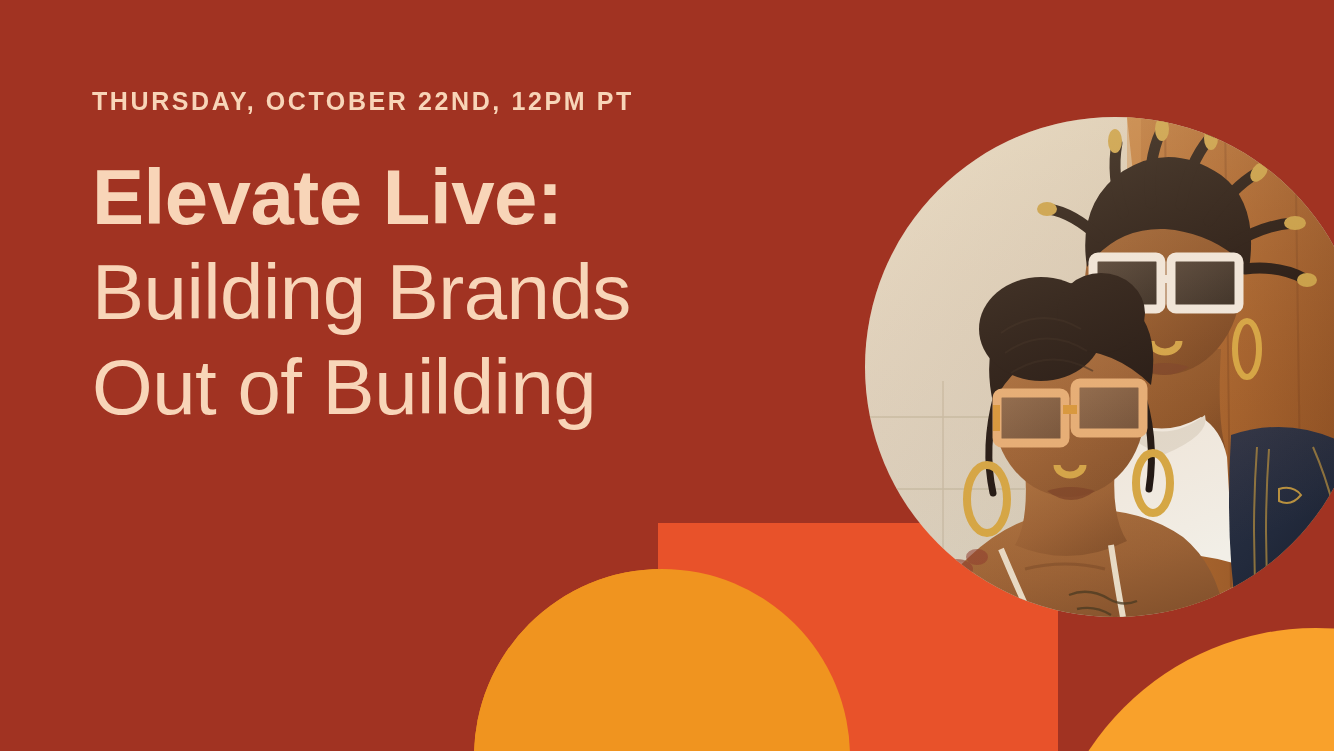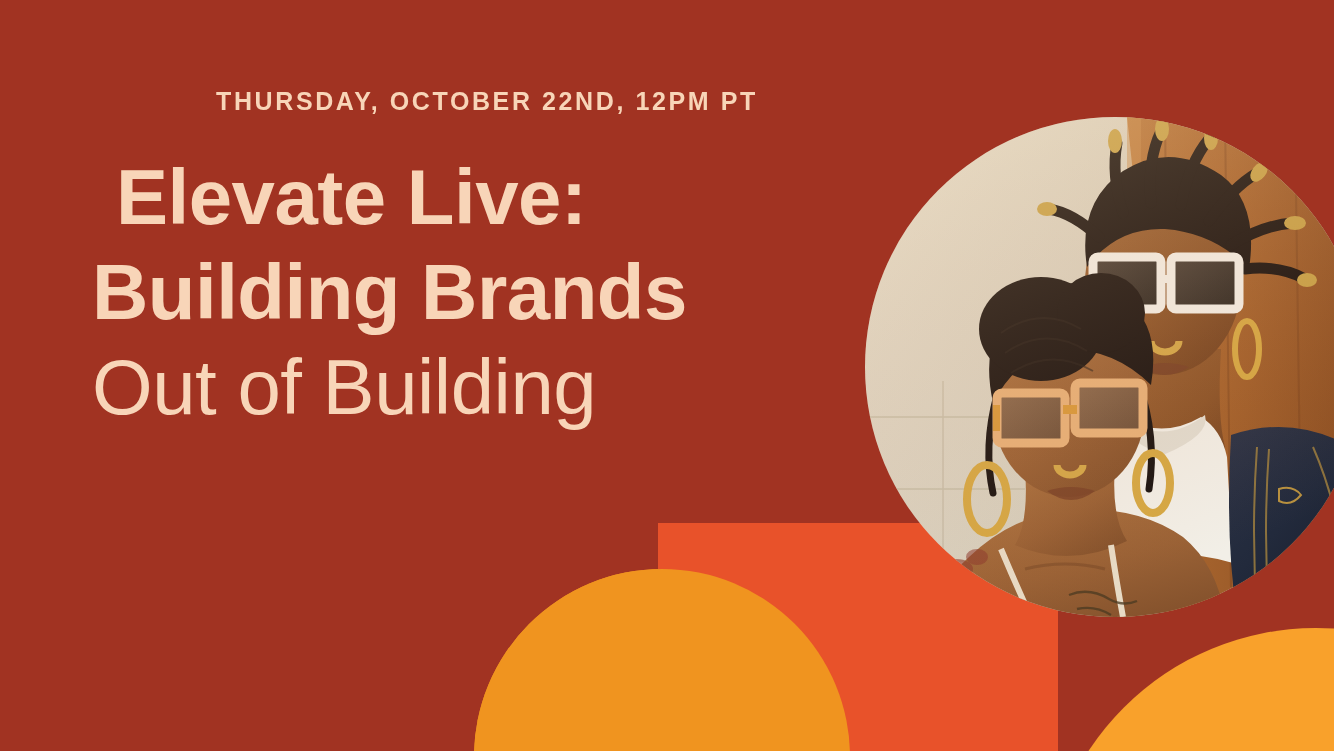--- a/index.html
+++ b/index.html
@@ -39,31 +39,30 @@
     width:790px;
     z-index:5;
   }
   .eyebrow {
     color:#F8D5B8;
     font-size:25px;
     font-weight:bold;
     letter-spacing:2.6px;
     line-height:1.1;
     white-space:nowrap;
-    text-align:center;
   }
   .headline {
     margin-top:34px;
     color:#F8D5B8;
     font-size:78px;
     line-height:95px;
     letter-spacing:-0.5px;
   }
-  .hl-1 { font-weight:bold; display:block;margin-left:24px; }
-  .hl-2 { font-weight:bold; display:block; }
+  .hl-1 { font-weight:bold; display:block; }
+  .hl-2 { font-weight:normal; display:block; }
   .hl-3 { font-weight:normal; display:block; }
 </style>
 </head>
 <body>
 
 <div class="banner">
 
   <div class="shape-layer">
     <svg viewBox="0 0 1334 751" xmlns="http://www.w3.org/2000/svg">
       <defs>

